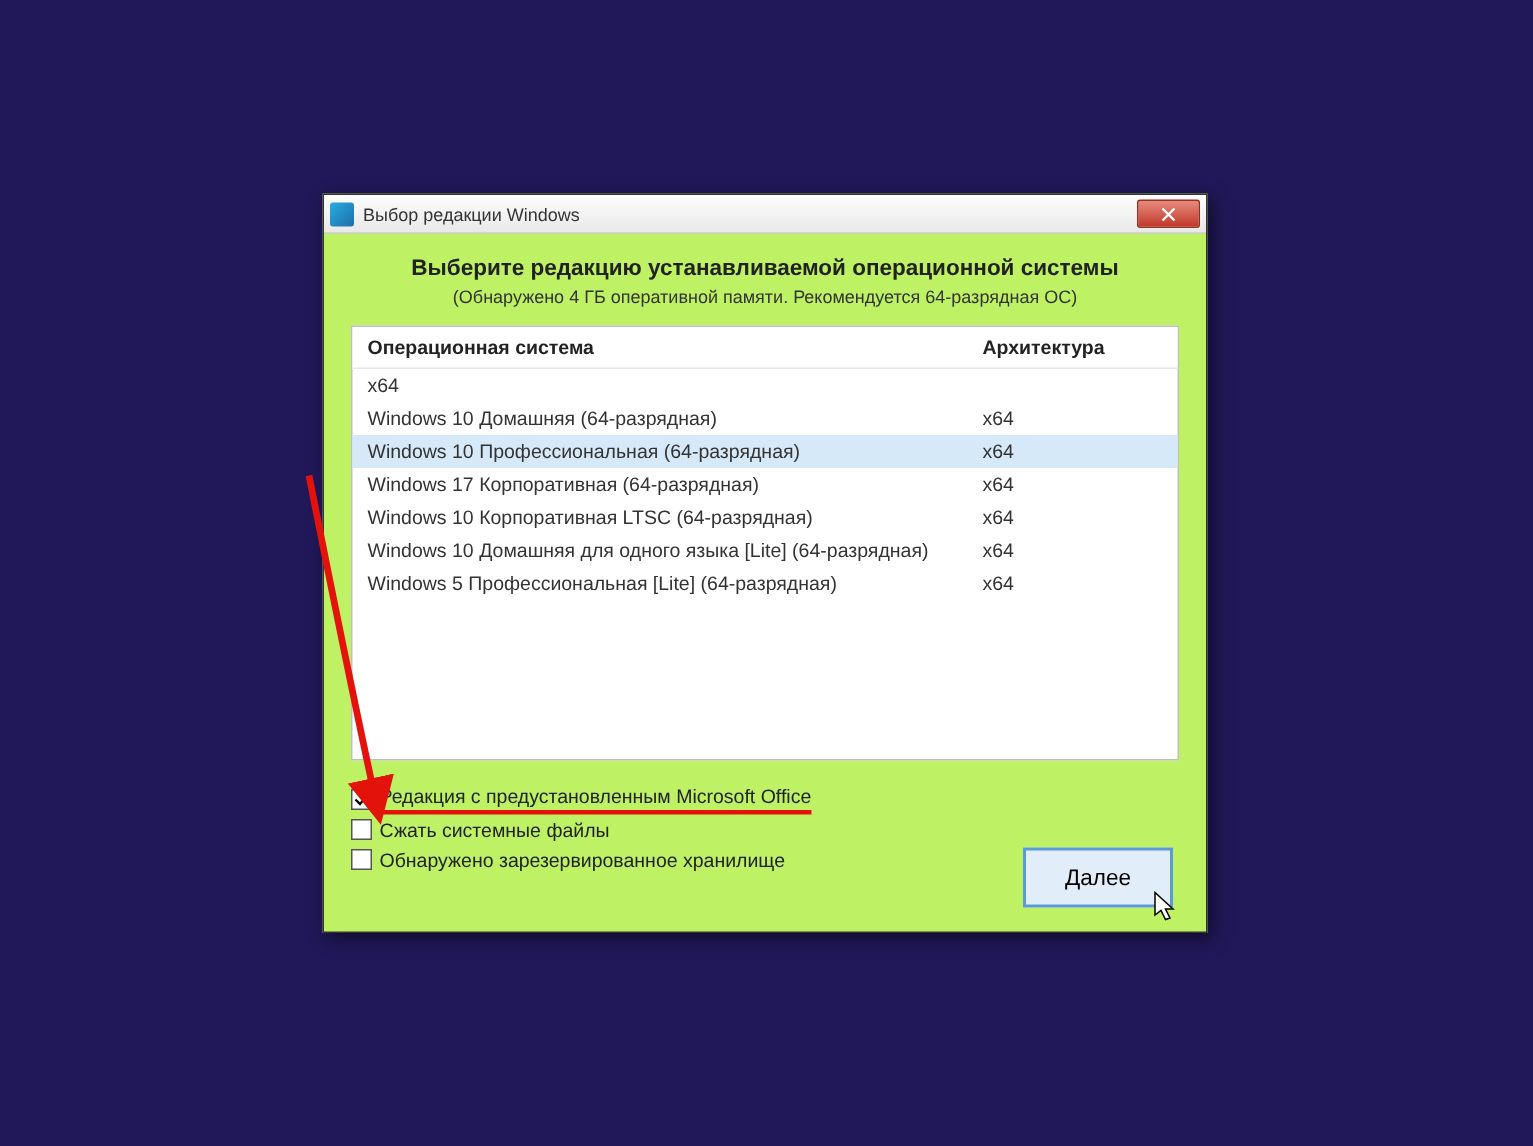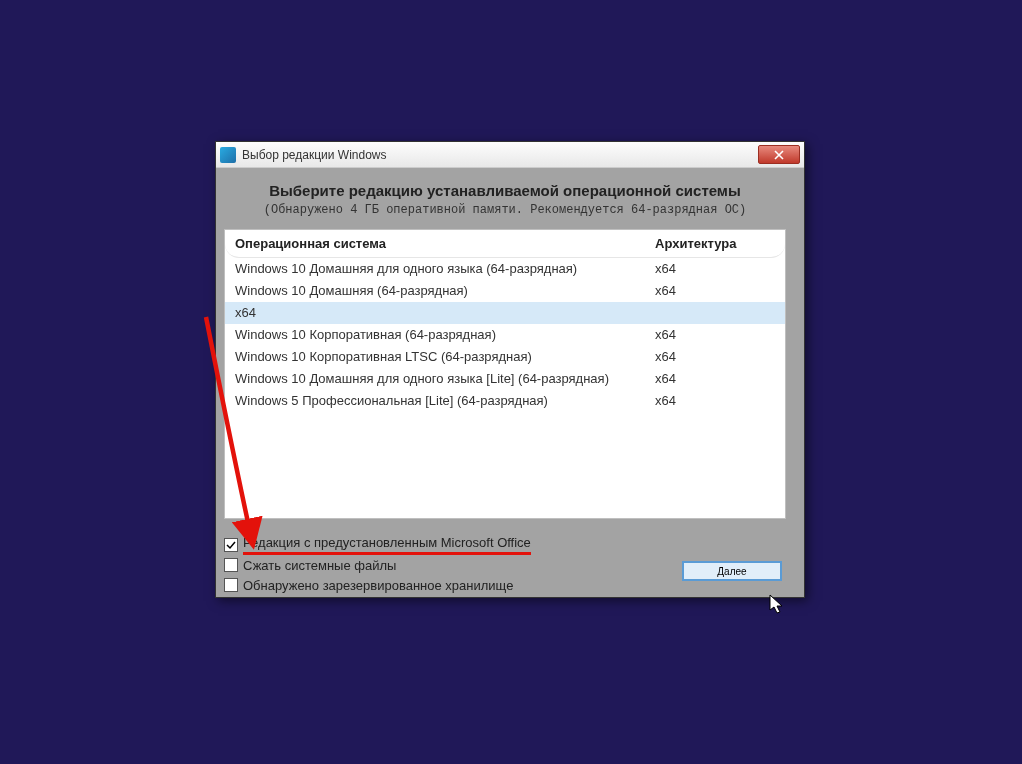--- a/index.html
+++ b/index.html
@@ -8,23 +8,23 @@
       height: 764px;
       background: #201858;
       font-family: "Segoe UI", Tahoma, sans-serif;
       font-size: 13px;
       overflow: hidden;
       position: relative;
     }
     .dialog {
       position: absolute;
       left: 215px;
-      top: 141px;
+      top: 129px;
       width: 590px;
-      background: #a3a3a3;
+      background: #bef264;
       border: 1px solid #333;
       box-shadow: 3px 3px 10px rgba(0,0,0,0.5);
     }
     .titlebar {
       height: 26px;
       background: linear-gradient(to bottom, #fdfdfd, #e8e8e8);
       border-bottom: 1px solid #ccc;
       display: flex;
       align-items: center;
       padding: 0 4px;
@@ -39,48 +39,46 @@
     .titlebar-text { flex: 1; color: #333; font-size: 12px; }
     .close-btn {
       width: 42px; height: 19px;
       background: linear-gradient(to bottom,#e88a7e,#c0392b);
       border: 1px solid #9b2e22;
       border-radius: 2px;
       display: flex; align-items:center; justify-content:center;
       cursor: pointer;
     }
     .close-btn svg { width: 10px; height: 10px; }
-    .content { padding: 14px 18px 16px 8px; }
+    .content { padding: 14px 18px 16px 18px; }
     .heading {
       text-align: center;
       font-weight: 600;
       font-size: 15px;
       color: #222;
       margin-bottom: 4px;
     }
     .subheading {
       text-align: center;
       font-size: 12px;
       color: #333;
       margin-bottom: 12px;
-      font-family: Liberation Mono, monospace;
     }
     .table-wrap {
       border: 1px solid #bfbfbf;
       background: #fff;
       height: 290px;
     }
     .table-head {
       display: flex;
       background: #fff;
       border-bottom: 1px solid #e6e6e6;
       font-weight: 600;
       font-size: 13px;
       color: #222;
-      border-radius: 14px;
     }
     .col-os { flex: 1; padding: 6px 10px; }
     .col-arch { width: 140px; text-align: left; padding: 6px 10px; }
     .table-body { }
     .row {
       display: flex;
       font-size: 13px;
       color: #333;
       cursor: default;
     }
@@ -110,27 +108,27 @@
       display:inline-block;
       line-height: 16px;
       padding-bottom: 1px;
     }
     .btn-area {
       display:flex; justify-content:flex-end;
       margin-top: -34px;
       padding-right: 4px;
     }
     .next-btn {
-      width: 100px; height: 20px;
+      width: 100px; height: 40px;
       border: 2px solid #5a9bd5;
       background: #e1eef9;
       color: #000;
-      font-size: 10px;
+      font-size: 15px;
       cursor: pointer;
-      display:flex; align-items:center; justify-content:center;
+      display:flex; align-items:center; justify-content:center;margin-top:16px;
     }
     .annot-arrow {
       position: absolute;
       left: 192px; top: 309px;
       pointer-events: none;
     }
     .cursor-icon {
       position: absolute;
       left: 769px; top: 594px;
       pointer-events:none;
@@ -154,32 +152,32 @@
     <div class="heading">Выберите редакцию устанавливаемой операционной системы</div>
     <div class="subheading">(Обнаружено 4 ГБ оперативной памяти. Рекомендуется 64-разрядная ОС)</div>
 
     <div class="table-wrap">
       <div class="table-head">
         <div class="col-os">Операционная система</div>
         <div class="col-arch">Архитектура</div>
       </div>
       <div class="table-body" id="tbody">
           <div class="row">
-            <div class="col-os">Windows 10 Домашняя для одного языка (64-разрядная)</div>
             <div class="col-arch">x64</div>
           </div>
           <div class="row">
             <div class="col-os">Windows 10 Домашняя (64-разрядная)</div>
             <div class="col-arch">x64</div>
           </div>
           <div class="row selected">
-            <div class="col-arch">x64</div>
-          </div>
-          <div class="row">
-            <div class="col-os">Windows 10 Корпоративная (64-разрядная)</div>
+            <div class="col-os">Windows 10 Профессиональная (64-разрядная)</div>
+            <div class="col-arch">x64</div>
+          </div>
+          <div class="row">
+            <div class="col-os">Windows 17 Корпоративная (64-разрядная)</div>
             <div class="col-arch">x64</div>
           </div>
           <div class="row">
             <div class="col-os">Windows 10 Корпоративная LTSC (64-разрядная)</div>
             <div class="col-arch">x64</div>
           </div>
           <div class="row">
             <div class="col-os">Windows 10 Домашняя для одного языка [Lite] (64-разрядная)</div>
             <div class="col-arch">x64</div>
           </div>

